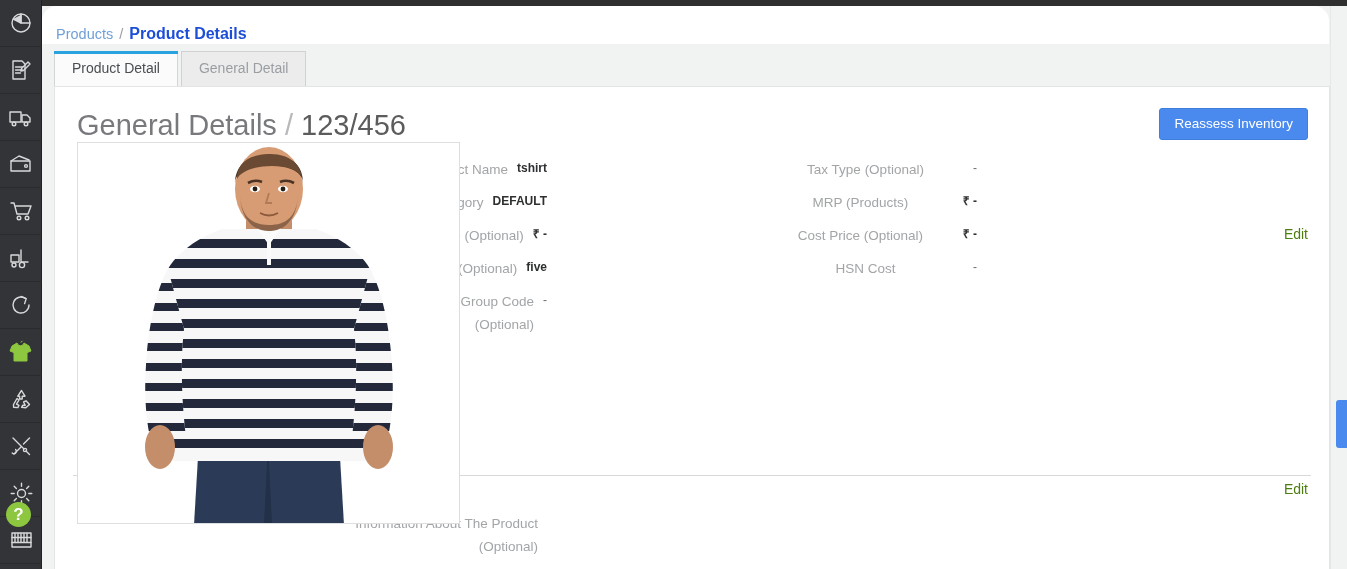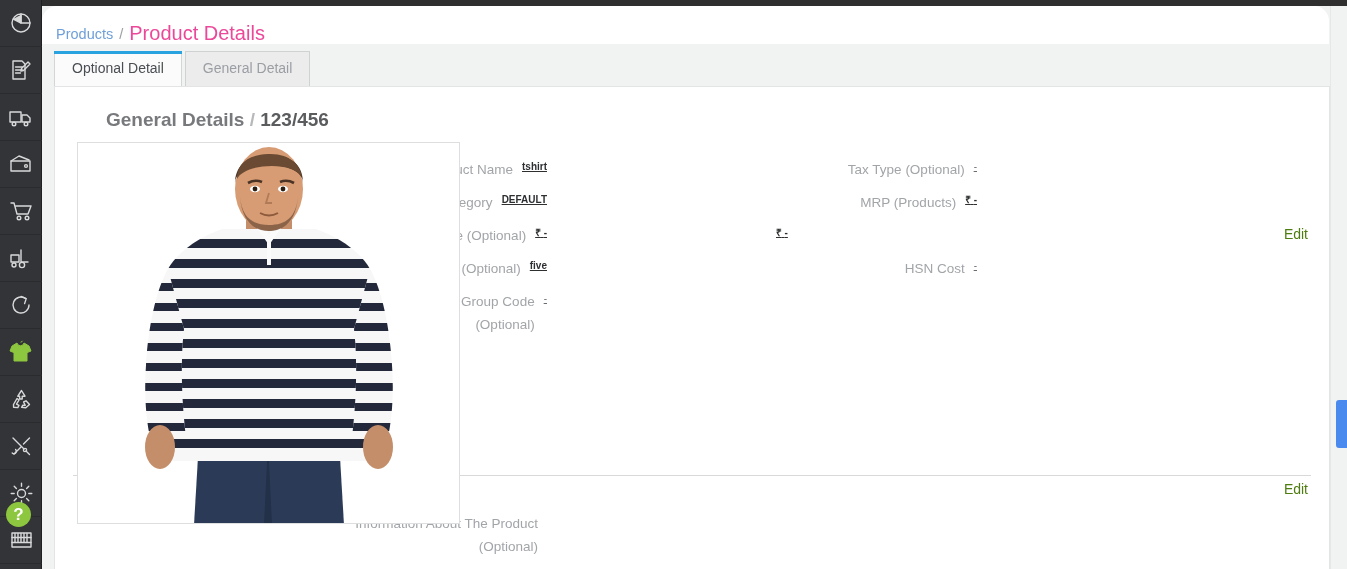--- a/index.html
+++ b/index.html
@@ -50,21 +50,21 @@
   .crumb-bar {
     position: absolute; top: 6px; left: 42px; right: 18px; height: 56px;
     background: #ffffff;
     border-bottom: 1px solid #d5d6d8;
     display: flex; align-items: center;
     padding-left: 14px;
     border-radius: 15px;
   }
   .crumb-link { color: #6f9fd8; font-size: 14.5px; cursor: pointer; }
   .crumb-sep  { color: #9a9ea3; font-size: 14.5px; margin: 0 6px; }
-  .crumb-cur  { color: #ec4899; font-size: 20px; }
+  .crumb-cur  { color: #1d4ed8; font-size: 16px; font-weight: bold; }
 
   
   .tab-zone {
     position: absolute; top: 44px; left: 42px; right: 18px; height: 42px;
     background: #f1f2f2;
   }
   .tabs { position: absolute; left: 12px; bottom: 0; display: flex; align-items: flex-end; }
   .tab {
     position: relative;
     padding: 9px 17px 10px 17px;
@@ -93,23 +93,22 @@
   .card {
     position: absolute; top: 86px; left: 54px; right: 17px; bottom: 0;
     background: #ffffff;
     border: 1px solid #e3e4e6;
     border-bottom: none;
     overflow: hidden;
   }
 
   .card-title {
     position: absolute; left: 22px; top: 22px;
-    font-size: 19px; color: #77797c; font-weight: bold;
+    font-size: 29px; color: #77797c; font-weight: normal;
     white-space: nowrap;
-    margin-left: 29px;
   }
   .card-title .tslash { color: #b6b8ba; }
   .card-title .tid { color: #5a5c5e; }
 
   .btn-primary {
     position: absolute; right: 21px; top: 21px;
     background: #4a8aee; color: #ffffff;
     border: 1px solid #3f7edb; border-radius: 3px;
     font-size: 13.5px; padding: 8px 14px;
     cursor: pointer;
@@ -142,31 +141,31 @@
              align-items: flex-start; justify-content: center; }
 
   
   .fields { position: absolute; left: 0; top: 55px; right: 0; }
   .frow { position: absolute; display: flex; align-items: flex-start; }
   .flabel {
     font-size: 13.5px; color: #a2a5a8; text-align: right;
     white-space: pre-line; line-height: 1.72;
   }
   .fvalue {
-    font-size: 10px; color: #2d2f31; font-weight: bold;
-    margin-left: 9px; line-height: 1.72; white-space: nowrap; text-decoration: underline;
+    font-size: 12px; color: #2d2f31; font-weight: bold;
+    margin-left: 9px; line-height: 1.72; white-space: nowrap;
   }
   .fvalue.dash { font-weight: normal; color: #6a6d70; }
   .rupee { font-weight: bold; color: #2d2f31; }
 
   
   .col-l { width: 210px; }
   .col-l .flabel { width: 210px; }
   .col-r { width: 210px; }
-  .col-r .flabel { width: 210px; }
+  .col-r .flabel { width: 210px; text-align: center; }
 
   
   .feedback-tab {
     position: absolute; right: 0; top: 400px;
     width: 11px; height: 48px;
     background: #4a8aee;
     border-radius: 3px 0 0 3px;
     cursor: pointer;
     z-index: 8;
   }
@@ -317,36 +316,37 @@
 
   <div class="crumb-bar">
     <span class="crumb-link">Products</span>
     <span class="crumb-sep">/</span>
     <span class="crumb-cur">Product Details</span>
   </div>
 
   <div class="tab-zone">
     <div class="tabs">
       <div class="tab active">
-        <span>Optional Detail</span>
+        <span>Product Detail</span>
       </div>
       <div class="tab inactive">
         <span>General Detail</span>
       </div>
     </div>
   </div>
 
   <div class="card">
 
     <h1 class="card-title">
       <span>General Details</span>
       <span class="tslash">/</span>
       <span class="tid">123/456</span>
     </h1>
 
+    <button class="btn-primary">Reassess Inventory</button>
 
     <div class="edit-link edit-1">Edit</div>
 
     <div class="hr-sep"></div>
 
     <div class="edit-link edit-2">Edit</div>
 
     <div class="img-card">
       <div class="ph-wrap">
         <svg width="330" height="382" viewBox="0 0 330 382">
@@ -497,20 +497,21 @@
 
       <div class="frow col-r" style="left:712px; top:49px;">
         <div class="flabel">MRP (Products)</div>
         <div class="fvalue">
           <span class="rupee">₹</span>
           <span>-</span>
         </div>
       </div>
 
       <div class="frow col-r" style="left:712px; top:82px;">
+        <div class="flabel">Cost Price (Optional)</div>
         <div class="fvalue">
           <span class="rupee">₹</span>
           <span>-</span>
         </div>
       </div>
 
       <div class="frow col-r" style="left:712px; top:115px;">
         <div class="flabel">HSN Cost</div>
         <div class="fvalue dash">-</div>
       </div>

